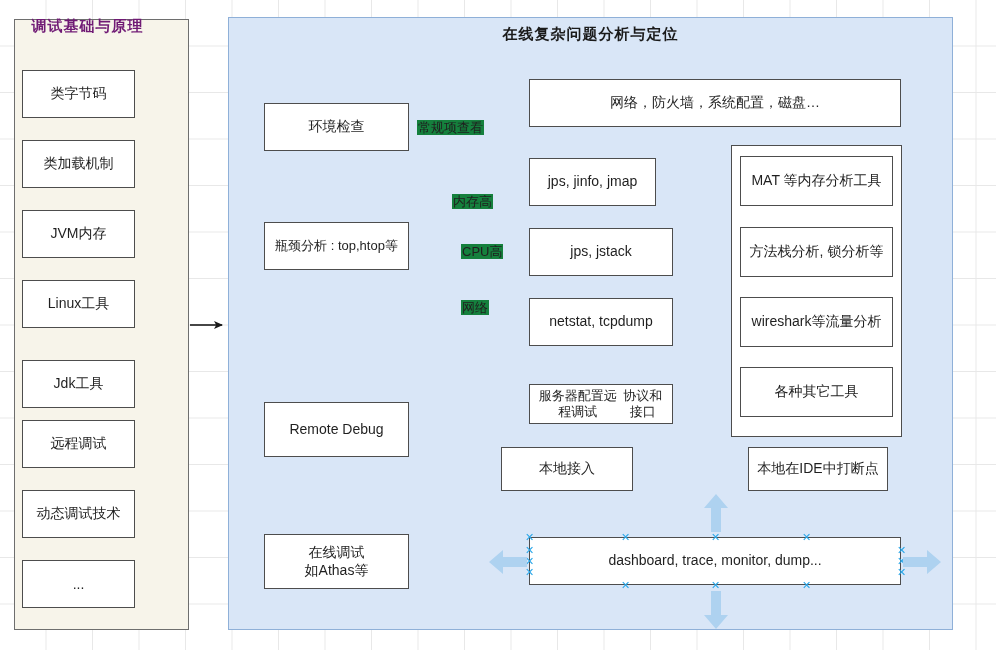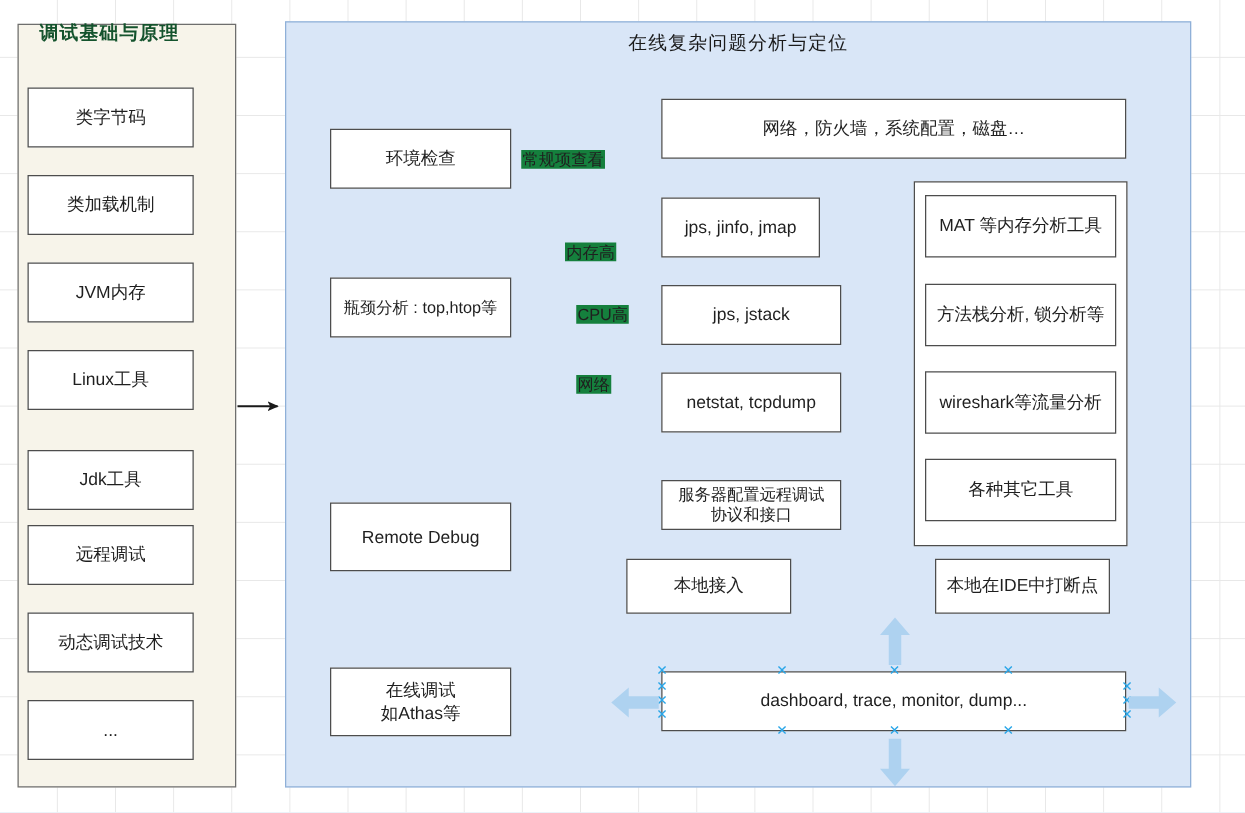--- a/index.html
+++ b/index.html
@@ -22,38 +22,38 @@
 
   .panel{position:absolute;box-sizing:border-box;}
 
   
   #sidebar{
     left:14px;top:19px;width:175px;height:611px;
     background:#f7f4ea;border:1.5px solid #6e6e6e;
   }
   #sidebar-title{
     position:absolute;left:0;top:17px;width:175px;
-    text-align:center;font-size:15px;font-weight:bold;color:#14532d;
+    text-align:center;font-size:15px;font-weight:bold;color:#701a75;
     letter-spacing:1px;
   }
   .sb-item{
-    position:absolute;left:22px;width:133px;height:48px;
+    position:absolute;left:22px;width:113px;height:48px;
     background:#ffffff;border:1.5px solid #4d4d4d;
     display:flex;align-items:center;justify-content:center;
     font-size:14px;color:#1f1f1f;box-sizing:border-box;
   }
 
   
   #bluepanel{
     left:228px;top:17px;width:725px;height:613px;
     background:#d9e6f7;border:1.5px solid #8fb0d8;
   }
   #blue-title{
     position:absolute;left:228px;top:25px;width:725px;
-    text-align:center;font-size:15px;font-weight:normal;color:#1a1a1a;
+    text-align:center;font-size:15px;font-weight:bold;color:#1a1a1a;
     letter-spacing:1px;
   }
 
   .node{
     position:absolute;box-sizing:border-box;
     background:#ffffff;border:1.5px solid #4d4d4d;
     display:flex;align-items:center;justify-content:center;
     text-align:center;font-size:14px;color:#1f1f1f;
     line-height:1.25;
   }
@@ -139,21 +139,21 @@
 <div class="node" style="left:264px;top:402px;width:145px;height:55px">Remote Debug</div>
 <div class="node" style="left:264px;top:534px;width:145px;height:55px;flex-direction:column">
   <span>在线调试</span>
   <span>如Athas等</span>
 </div>
 
 <div class="node" style="left:529px;top:79px;width:372px;height:48px">网络，防火墙，系统配置，磁盘…</div>
 <div class="node" style="left:529px;top:158px;width:127px;height:48px">jps, jinfo, jmap</div>
 <div class="node" style="left:529px;top:228px;width:144px;height:48px">jps, jstack</div>
 <div class="node" style="left:529px;top:298px;width:144px;height:48px">netstat, tcpdump</div>
-<div class="node pad" style="left:529px;top:384px;width:144px;height:40px;flex-direction:column;font-size:13px">
+<div class="node pad" style="left:529px;top:384px;width:144px;height:40px;font-size:13px">
   <span>服务器配置远程调试</span>
   <span>协议和接口</span>
 </div>
 <div class="node" style="left:501px;top:447px;width:132px;height:44px">本地接入</div>
 
 <div id="tools-group" style="left:731px;top:145px;width:171px;height:292px"></div>
 <div class="node pad" style="left:740px;top:156px;width:153px;height:50px">MAT 等内存分析工具</div>
 <div class="node pad" style="left:740px;top:227px;width:153px;height:50px">方法栈分析, 锁分析等</div>
 <div class="node pad" style="left:740px;top:297px;width:153px;height:50px">wireshark等流量分析</div>
 <div class="node pad" style="left:740px;top:367px;width:153px;height:50px">各种其它工具</div>

